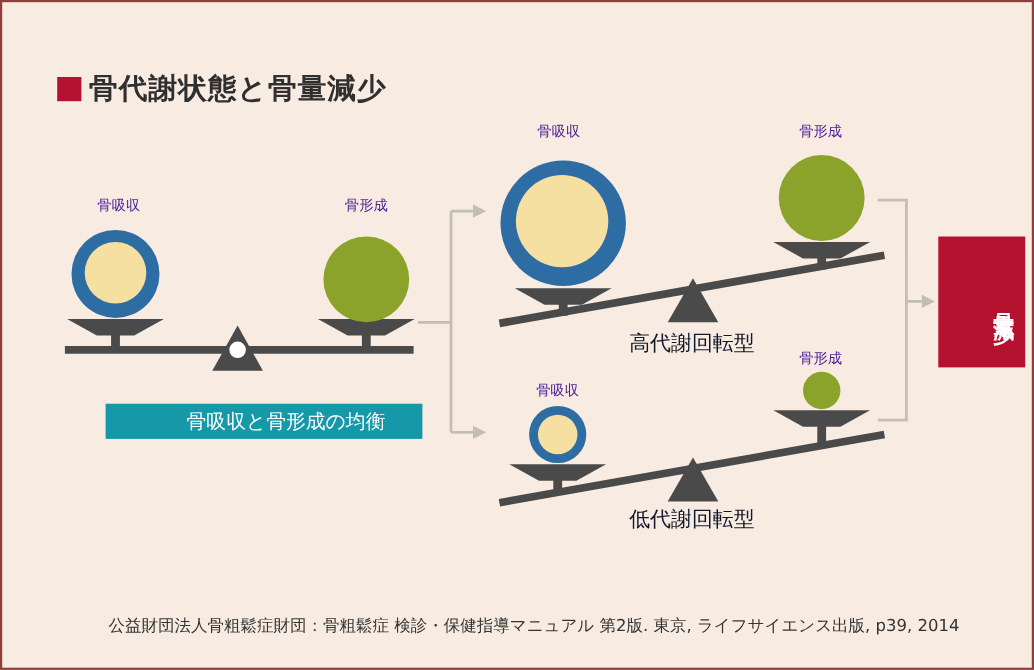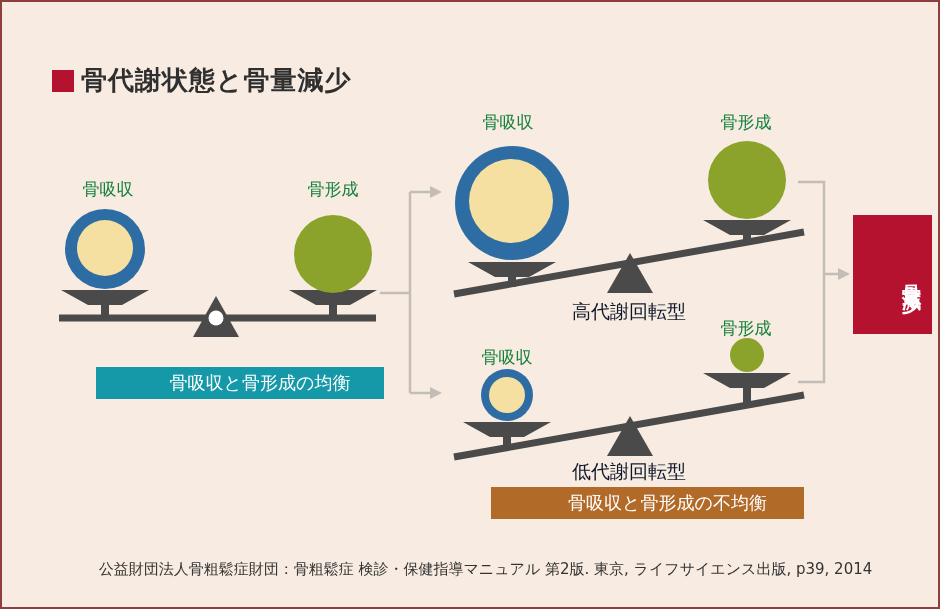--- a/index.html
+++ b/index.html
@@ -3,21 +3,21 @@
 <meta charset="utf-8">
 <style>
   html,body{margin:0;padding:0;background:#fff;}
   body{font-family:"DejaVu Sans","Liberation Sans",sans-serif;}
   .frame{position:relative;width:940px;height:609px;box-sizing:border-box;
          background:#f8ece2;border:2px solid #8f3e3e;overflow:hidden;}
   .title-row{position:absolute;left:50px;top:50px;display:flex;align-items:center;gap:7px;margin-top:11px;}
   .bullet{width:22px;height:22px;background:#b5122f;flex:0 0 auto;}
   .title-text{font-size:26px;font-weight:bold;color:#2f2f2f;letter-spacing:1px;white-space:nowrap;}
   .art{position:absolute;left:0;top:0;}
-  .circle-label{position:absolute;transform:translateX(-50%);font-size:17px;color:#15803d;white-space:nowrap;text-align:center;}
+  .circle-label{position:absolute;transform:translateX(-50%);font-size:13px;color:#4c1d95;white-space:nowrap;text-align:center;}
   .scale-caption{position:absolute;transform:translateX(-50%);font-size:19px;color:#0f172a;white-space:nowrap;}
   .badge{position:absolute;display:flex;align-items:center;justify-content:center;
          color:#fff;font-size:18px;white-space:nowrap;padding-left:40px;}
   .badge-teal{left:94px;top:365px;width:248px;height:32px;background:#1598a8;}
   .badge-orange{left:489px;top:485px;width:273px;height:32px;background:#b26a28;}
   .badge-red-vert{left:851px;top:213px;width:39px;height:119px;background:#b5122f;
          writing-mode:vertical-rl;text-orientation:upright;font-size:19px;font-weight:bold;
          letter-spacing:3px;}
   .citation{position:absolute;left:0;right:0;top:558px;text-align:center;
          font-size:15px;color:#333;white-space:nowrap;margin-left:31px;}
@@ -92,19 +92,18 @@
   <div class="badge badge-teal">骨吸収と骨形成の均衡</div>
 
   <div class="circle-label" style="left:506px;top:109px">骨吸収</div>
   <div class="circle-label" style="left:744px;top:109px">骨形成</div>
   <div class="scale-caption" style="left:627px;top:297px">高代謝回転型</div>
 
   <div class="circle-label" style="left:505px;top:344px">骨吸収</div>
   <div class="circle-label" style="left:744px;top:315px">骨形成</div>
   <div class="scale-caption" style="left:627px;top:457px">低代謝回転型</div>
 
-  <div class="badge badge-orange">骨吸収と骨形成の不均衡</div>
 
   <div class="badge badge-red-vert">骨量減少</div>
 
   <div class="citation">公益財団法人骨粗鬆症財団：骨粗鬆症 検診・保健指導マニュアル 第2版. 東京, ライフサイエンス出版, p39, 2014</div>
 
 </div>
 
 </body></html>

